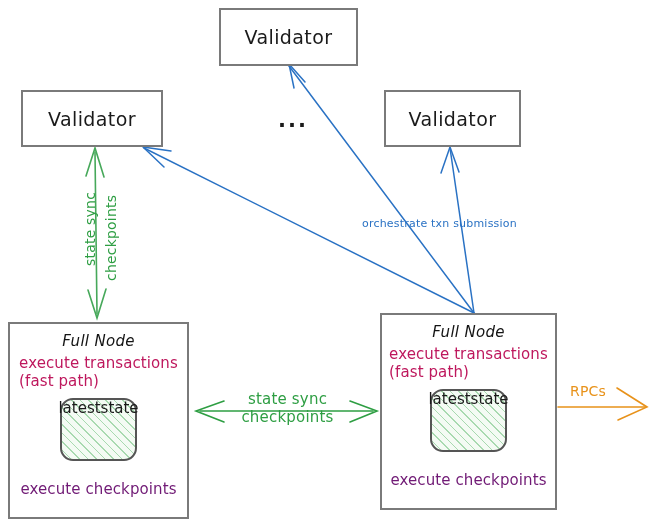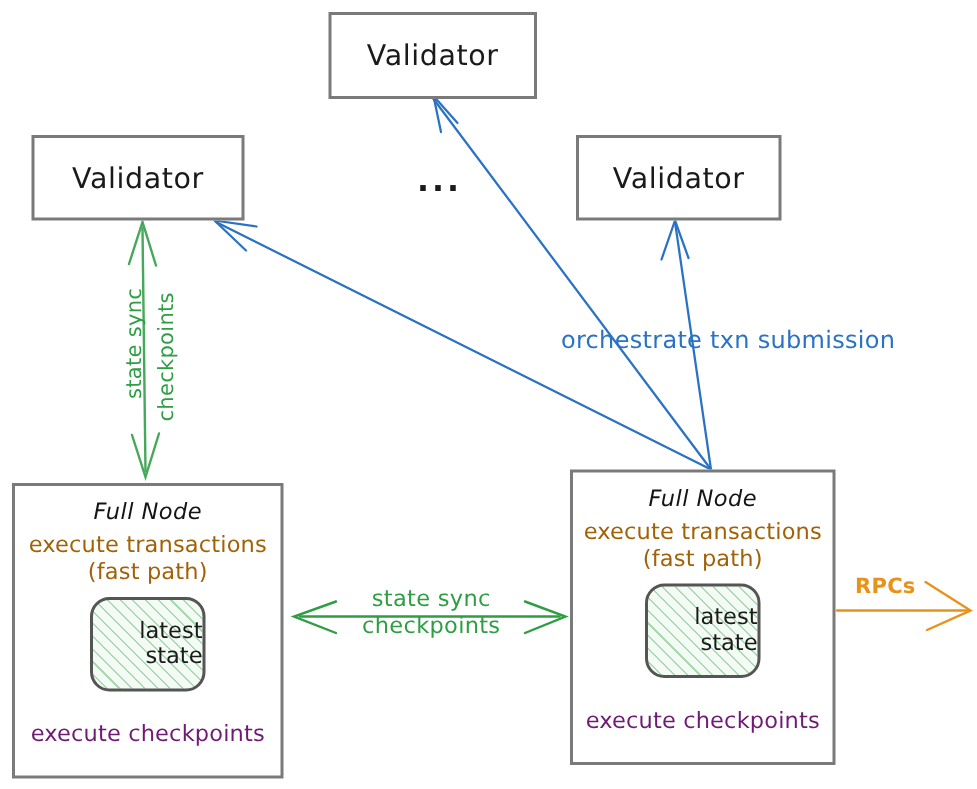--- a/index.html
+++ b/index.html
@@ -54,22 +54,21 @@
   }
   .fullnode-title {
     font-size: 15px;
     color: #141414;
     font-style: italic;
     letter-spacing: 0.3px;
     margin-bottom: 4px;
   }
   .fn-blue {
     font-size: 15px;
-    color: #a16207;
-    text-align: center;
+    color: #be185d;
     line-height: 1.22;
     letter-spacing: 0.1px;
   }
   .fn-green {
     font-size: 15px;
     color: #701a75;
     text-align: center;
     letter-spacing: 0.1px;
   }
   .latest-state {
@@ -79,22 +78,22 @@
     border-radius: 13px;
     background-color: #f4fbf4;
     background-image: repeating-linear-gradient(
         45deg,
         rgba(106, 190, 120, 0.55) 0px,
         rgba(106, 190, 120, 0.55) 1px,
         rgba(255,255,255,0) 1px,
         rgba(255,255,255,0) 6px
     );
     display: flex;
-    flex-direction: column;
-    align-items: flex-end;
+    flex-direction: row;
+    align-items: flex-start;
     justify-content: center;
     line-height: 1.14;
   }
   .latest-state span {
     font-size: 15px;
     color: #1a1a1a;
   }
 
   
   .flabel {
@@ -103,36 +102,35 @@
     white-space: nowrap;
     line-height: 1.18;
   }
   .lbl-ellipsis {
     font-size: 21px;
     color: #1a1a1a;
     letter-spacing: 2px;
     font-weight: bold;
   }
   .lbl-blue {
-    font-size: 16px;
+    font-size: 11px;
     color: #2a72c4;
     letter-spacing: 0.2px;
-    margin-left: 12px;
   }
   .lbl-green {
     font-size: 15px;
     color: #2e9e43;
     text-align: center;
     letter-spacing: 0.2px;
   }
   .lbl-orange {
     font-size: 14px;
     color: #e8921a;
     letter-spacing: 0.2px;
-    font-weight: 700;
+    font-weight: 400;
   }
   .vert-green {
     position: absolute;
     z-index: 4;
     font-size: 14px;
     color: #2e9e43;
     transform: rotate(-90deg);
     transform-origin: left top;
     white-space: nowrap;
     letter-spacing: 0.2px;

